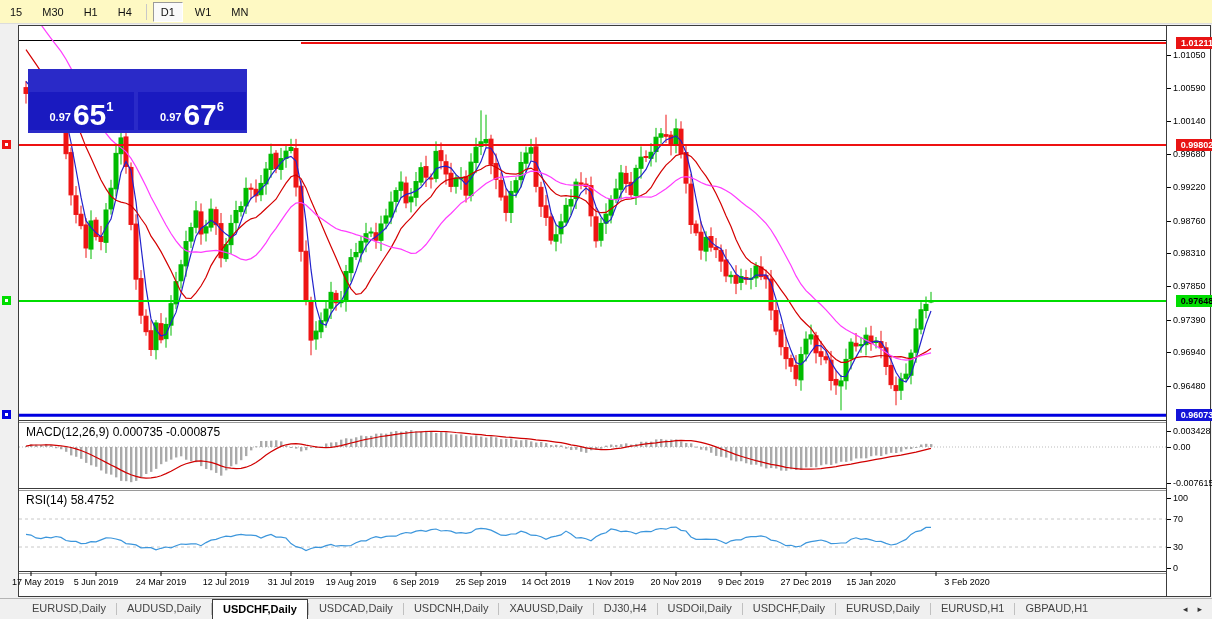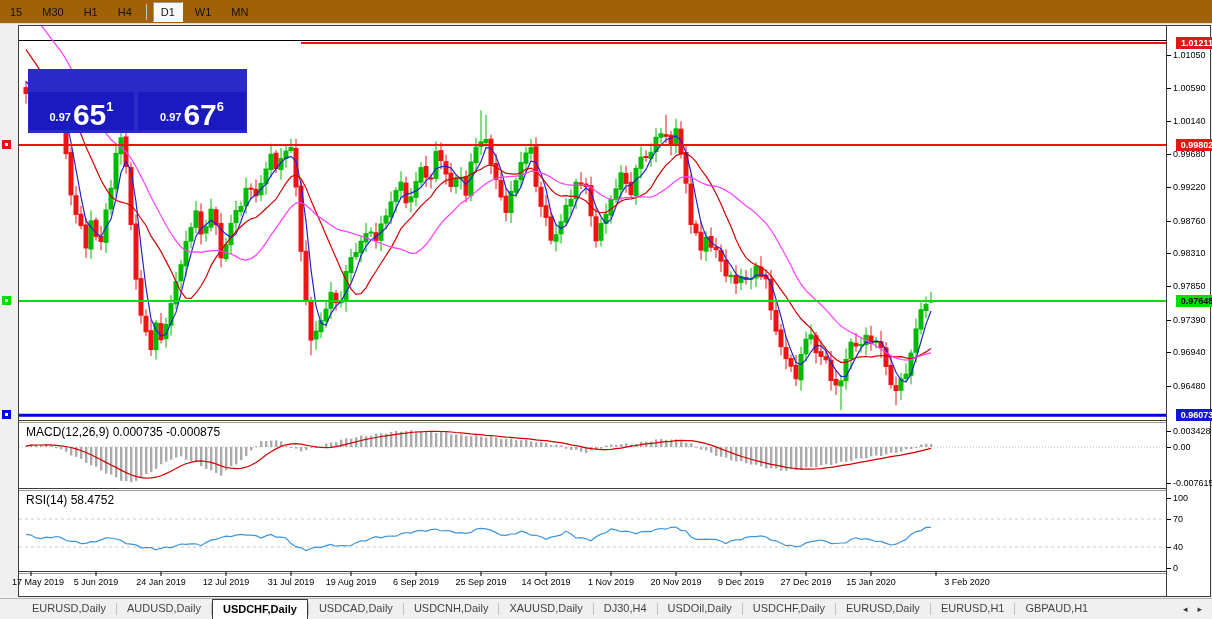--- a/index.html
+++ b/index.html
@@ -2,21 +2,21 @@
 <html><head>
 <meta charset="utf-8">
 <style>
   * { box-sizing: border-box; margin: 0; padding: 0; }
   html,body { width:1212px; height:619px; overflow:hidden; background:#f0f0f0;
     font-family:"Liberation Sans", sans-serif; }
   #app { position:relative; width:1212px; height:619px; background:#f0f0f0; }
 
   
   #tf-toolbar { position:absolute; left:0; top:0; width:1212px; height:24px;
-    background:#a16207; border-bottom:1px solid #dcdcdc; display:flex; align-items:center; }
+    background:#fef9c3; border-bottom:1px solid #dcdcdc; display:flex; align-items:center; }
   .tf-btn { font-size:11px; color:#111; padding:3px 7px; margin:0 2px; border:1px solid transparent; cursor:default; }
   .tf-btn.active { background:#fafafa; border:1px solid #9a9a9a; border-right-color:#fff; border-bottom-color:#fff; }
   .tf-sep { width:1px; height:16px; background:#c8c8c8; margin:0 4px; }
 
   
   #chart-window { position:absolute; left:18px; top:25px; width:1193px; height:572px;
     background:#fff; border:1px solid #3c3c3c; }
   #chart-svg { position:absolute; left:0; top:0; }
 
   #chart-title { position:absolute; left:6px; top:2px; font-size:11px; color:#000; white-space:nowrap; z-index:4; }
@@ -703,29 +703,29 @@
         <div class="scale-label" style="top: 404.83px;">0.003428</div>
         <div class="scale-tick" style="top: 404.83px;"></div>
         <div class="scale-label" style="top: 421px;">0.00</div>
         <div class="scale-tick" style="top: 421px;"></div>
         <div class="scale-label" style="top: 456.92px;">-0.007615</div>
         <div class="scale-tick" style="top: 456.92px;"></div>
         <div class="scale-label" style="top: 472px;">100</div>
         <div class="scale-tick" style="top: 472px;"></div>
         <div class="scale-label" style="top: 493px;">70</div>
         <div class="scale-tick" style="top: 493px;"></div>
-        <div class="scale-label" style="top: 521px;">40</div>
+        <div class="scale-label" style="top: 521px;">30</div>
         <div class="scale-tick" style="top: 521px;"></div>
         <div class="scale-label" style="top: 542px;">0</div>
         <div class="scale-tick" style="top: 542px;"></div>
       </div>
     <div id="date-axis">
         <div class="date-label" style="left: 19px;">17 May 2019</div>
         <div class="date-label" style="left: 77px;">5 Jun 2019</div>
-        <div class="date-label" style="left: 142px;">24 Jan 2019</div>
+        <div class="date-label" style="left: 142px;">24 Mar 2019</div>
         <div class="date-label" style="left: 207px;">12 Jul 2019</div>
         <div class="date-label" style="left: 272px;">31 Jul 2019</div>
         <div class="date-label" style="left: 332px;">19 Aug 2019</div>
         <div class="date-label" style="left: 397px;">6 Sep 2019</div>
         <div class="date-label" style="left: 462px;">25 Sep 2019</div>
         <div class="date-label" style="left: 527px;">14 Oct 2019</div>
         <div class="date-label" style="left: 592px;">1 Nov 2019</div>
         <div class="date-label" style="left: 657px;">20 Nov 2019</div>
         <div class="date-label" style="left: 722px;">9 Dec 2019</div>
         <div class="date-label" style="left: 787px;">27 Dec 2019</div>

